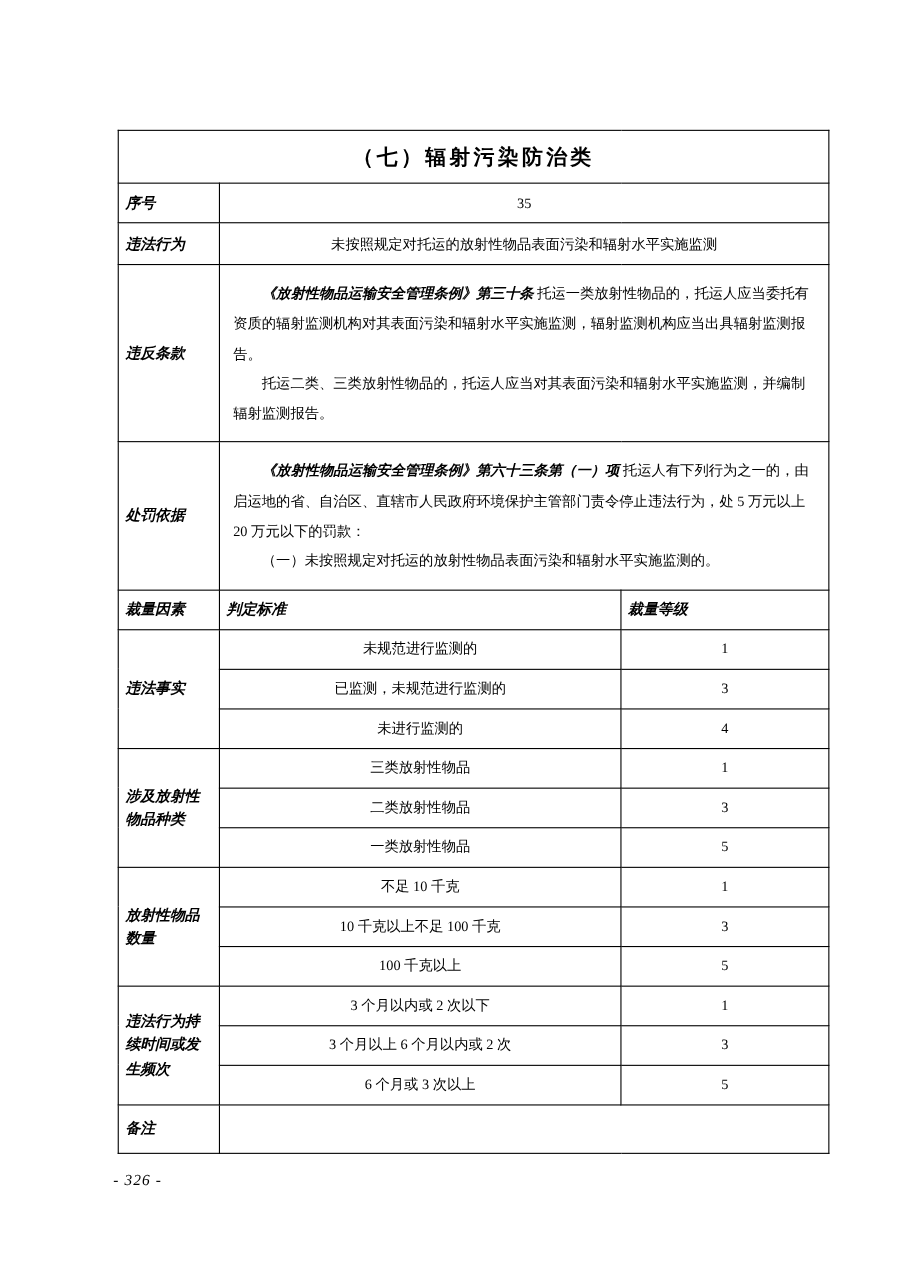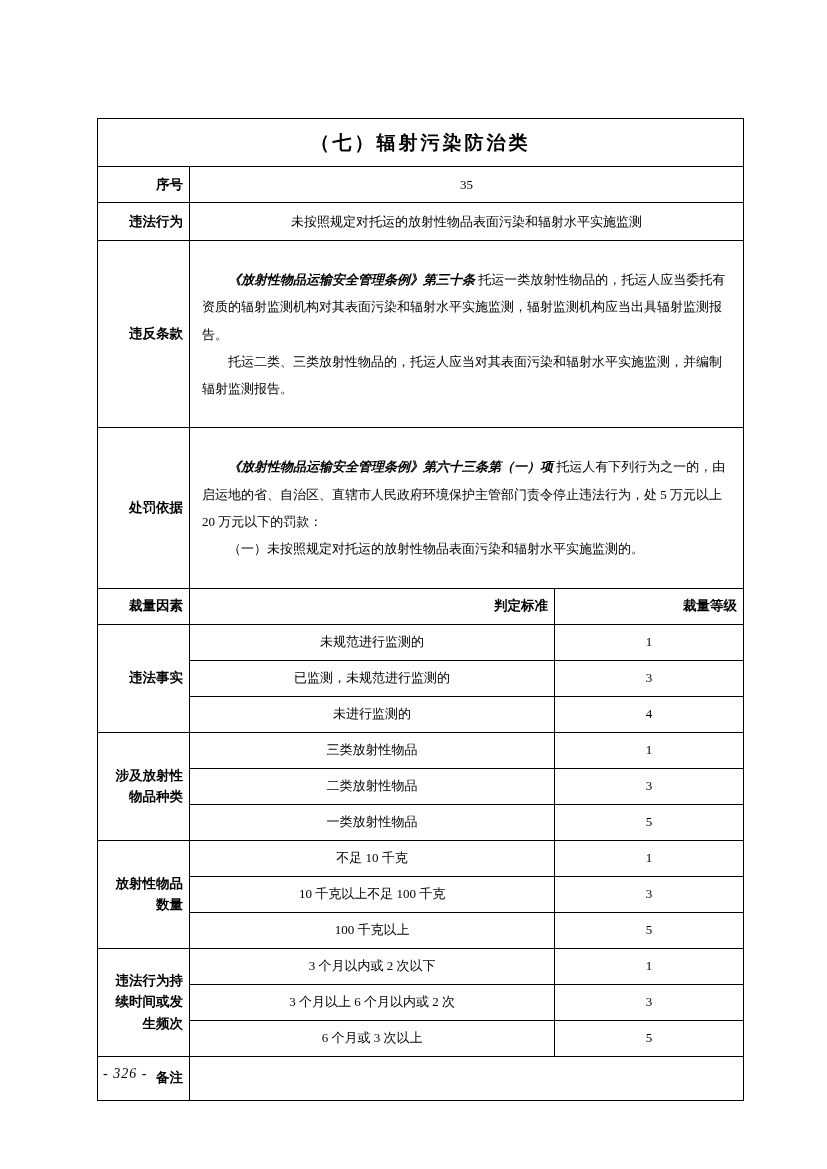--- a/index.html
+++ b/index.html
@@ -6,21 +6,21 @@
   html, body { background: #ffffff; }
   body {
     width: 827px;
     height: 1169px;
     position: relative;
     font-family: "Liberation Serif", "DejaVu Serif", serif;
     color: #000;
   }
   .doc-table {
     position: absolute;
-    left: 97px;
+    left: 107px;
     top: 118px;
     width: 646px;
     border-collapse: collapse;
     table-layout: fixed;
   }
   .doc-table td {
     border: 1px solid #000;
     vertical-align: middle;
     word-break: break-word;
   }
@@ -31,32 +31,33 @@
   .title-cell {
     height: 48px;
     text-align: center;
     font-weight: bold;
     font-size: 19px;
     letter-spacing: 3px;
   }
   .label-cell {
     font-weight: bold;
     font-size: 13.5px;
-    text-align: right;
+    text-align: left;
     padding: 2px 6px;
     line-height: 1.6;
+    font-style: italic;
   }
   .center-cell {
     text-align: center;
     font-size: 13px;
     padding: 2px 8px;
   }
   .text-cell {
     font-size: 13px;
-    padding: 25px 12px;
+    padding: 12px 12px;
     line-height: 2.1;
     text-align: left;
   }
   .text-cell p { text-indent: 2em; }
   .law-ref {
     font-weight: bold;
     font-style: italic;
   }
   .h-row { height: 36px; }
   .h-act { height: 38px; }

